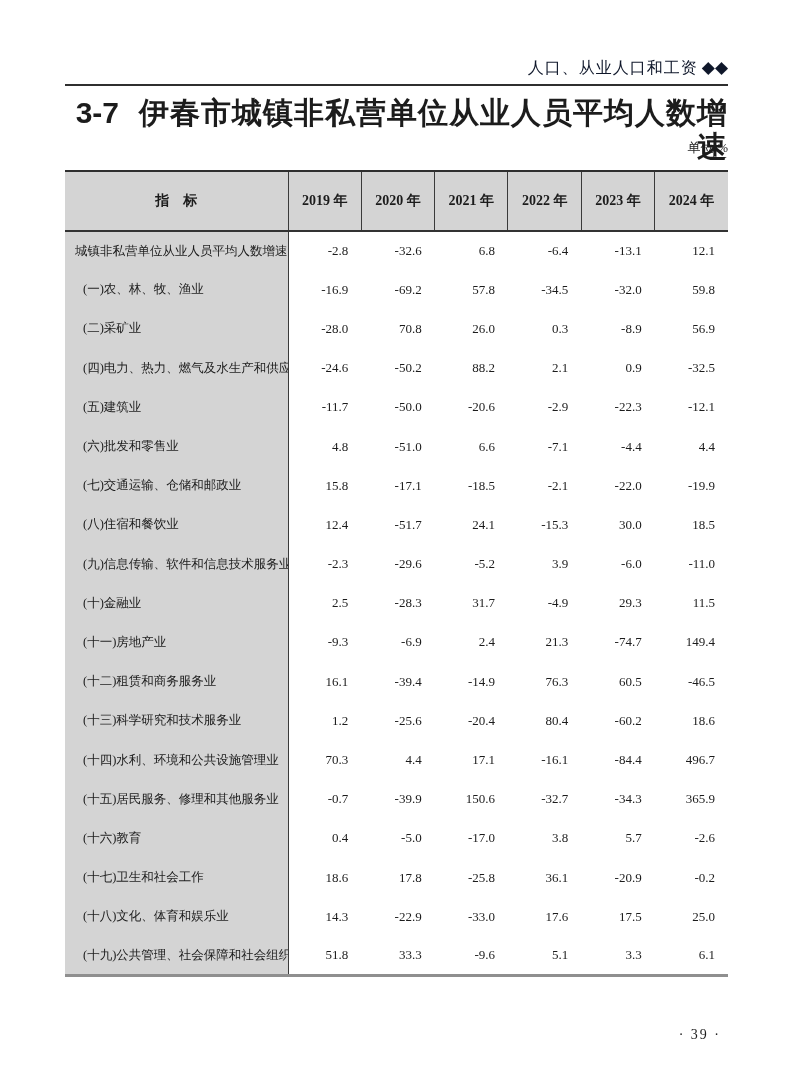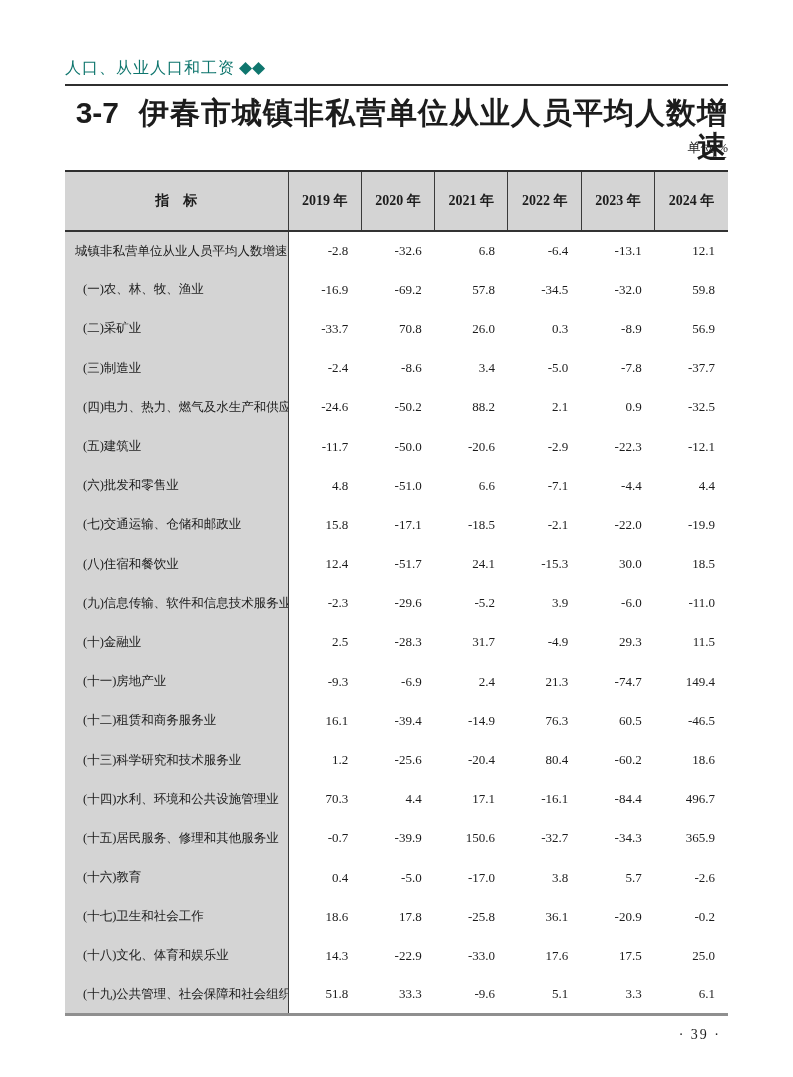--- a/index.html
+++ b/index.html
@@ -10,23 +10,24 @@
     height: 1077px;
     background: #ffffff;
     font-family: "Liberation Serif", "DejaVu Serif", serif;
     color: #1c1c1c;
     overflow: hidden;
   }
   
   .top-strip {
     position: absolute;
     left: 65px; right: 65px; top: 57px;
+    text-align: right;
     font-family: "Liberation Sans", "DejaVu Sans", sans-serif;
     font-size: 16px;
-    color: #0f766e;
+    color: #0f172a;
     letter-spacing: 1px;
     line-height: 22px;
   }
   .top-strip .diamonds {
     font-size: 17px;
     margin-left: 4px;
     letter-spacing: 0;
   }
   .top-rule {
     position: absolute;
@@ -155,35 +156,26 @@
           <td class="label indent">(一)农、林、牧、渔业</td>
           <td class="num">-16.9</td>
           <td class="num">-69.2</td>
           <td class="num">57.8</td>
           <td class="num">-34.5</td>
           <td class="num">-32.0</td>
           <td class="num">59.8</td>
         </tr>
         <tr>
           <td class="label indent">(二)采矿业</td>
-          <td class="num">-33.7</td>
+          <td class="num">-28.0</td>
           <td class="num">70.8</td>
           <td class="num">26.0</td>
           <td class="num">0.3</td>
           <td class="num">-8.9</td>
           <td class="num">56.9</td>
-        </tr>
-        <tr>
-          <td class="label indent">(三)制造业</td>
-          <td class="num">-2.4</td>
-          <td class="num">-8.6</td>
-          <td class="num">3.4</td>
-          <td class="num">-5.0</td>
-          <td class="num">-7.8</td>
-          <td class="num">-37.7</td>
         </tr>
         <tr>
           <td class="label indent">(四)电力、热力、燃气及水生产和供应业</td>
           <td class="num">-24.6</td>
           <td class="num">-50.2</td>
           <td class="num">88.2</td>
           <td class="num">2.1</td>
           <td class="num">0.9</td>
           <td class="num">-32.5</td>
         </tr>

